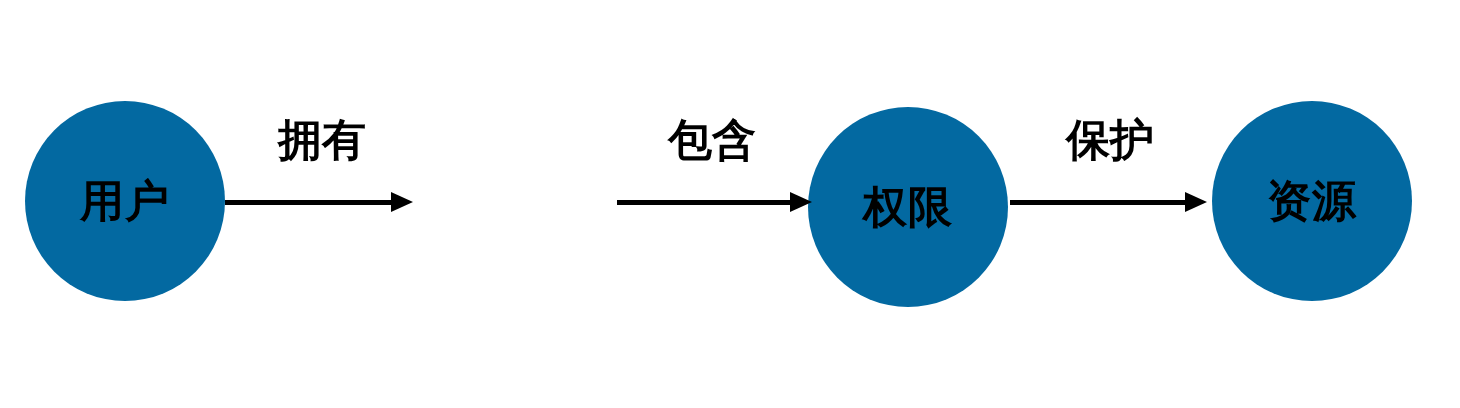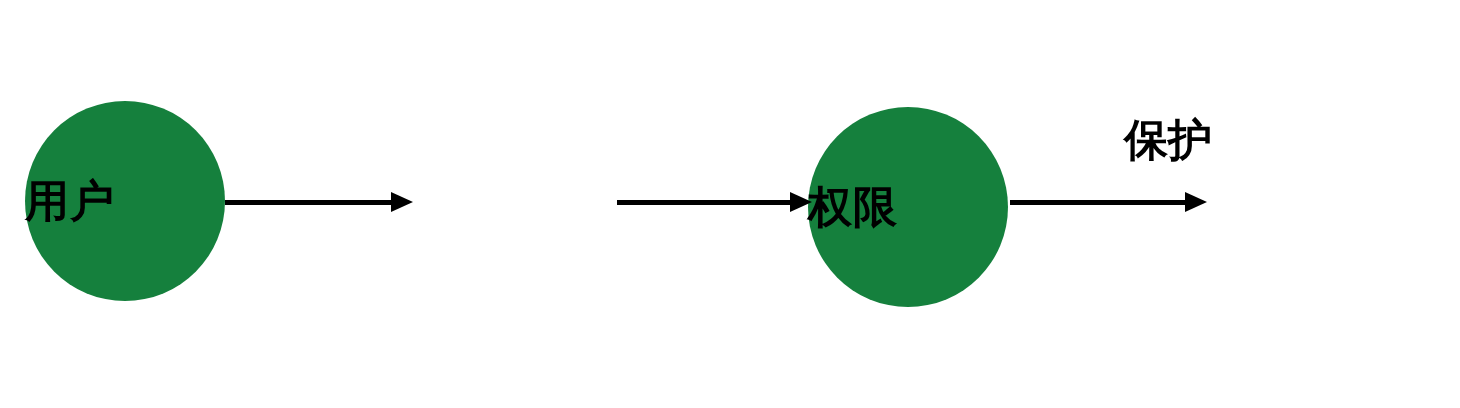--- a/index.html
+++ b/index.html
@@ -14,23 +14,24 @@
     width: 1460px;
     height: 408px;
     background: #ffffff;
     overflow: hidden;
   }
   .node {
     position: absolute;
     width: 200px;
     height: 200px;
     border-radius: 50%;
-    background: #15803d;
+    background: #0369a1;
     display: flex;
     align-items: center;
+    justify-content: center;
   }
   .node-label {
     font-size: 44px;
     font-weight: 700;
     color: #000000;
     letter-spacing: 1px;
     white-space: nowrap;
   }
   .edge-line {
     position: absolute;
@@ -64,40 +65,45 @@
   .node-resource   { left: 1212px; top: 101px; }
   
   .edge1-line { left: 225px;  width: 167px; }
   .edge1-head { left: 391px; }
   .edge1-label { left: 322px; }
   .edge2-line { left: 617px;  width: 174px; }
   .edge2-head { left: 790px; }
   .edge2-label { left: 712px; }
   .edge3-line { left: 1010px; width: 176px; }
   .edge3-head { left: 1185px; }
-  .edge3-label { left: 1168px; }
+  .edge3-label { left: 1110px; }
 </style>
 </head>
 <body>
 
 <div class="canvas">
 
   <div class="node node-user">
     <span class="node-label">用户</span>
   </div>
 
 
   <div class="node node-permission">
     <span class="node-label">权限</span>
   </div>
 
+  <div class="node node-resource">
+    <span class="node-label">资源</span>
+  </div>
 
   <div class="edge-line edge1-line"></div>
   <div class="edge-arrowhead edge1-head"></div>
+  <div class="edge-label edge1-label">拥有</div>
 
   <div class="edge-line edge2-line"></div>
   <div class="edge-arrowhead edge2-head"></div>
+  <div class="edge-label edge2-label">包含</div>
 
   <div class="edge-line edge3-line"></div>
   <div class="edge-arrowhead edge3-head"></div>
   <div class="edge-label edge3-label">保护</div>
 
 </div>
 
 </body></html>

